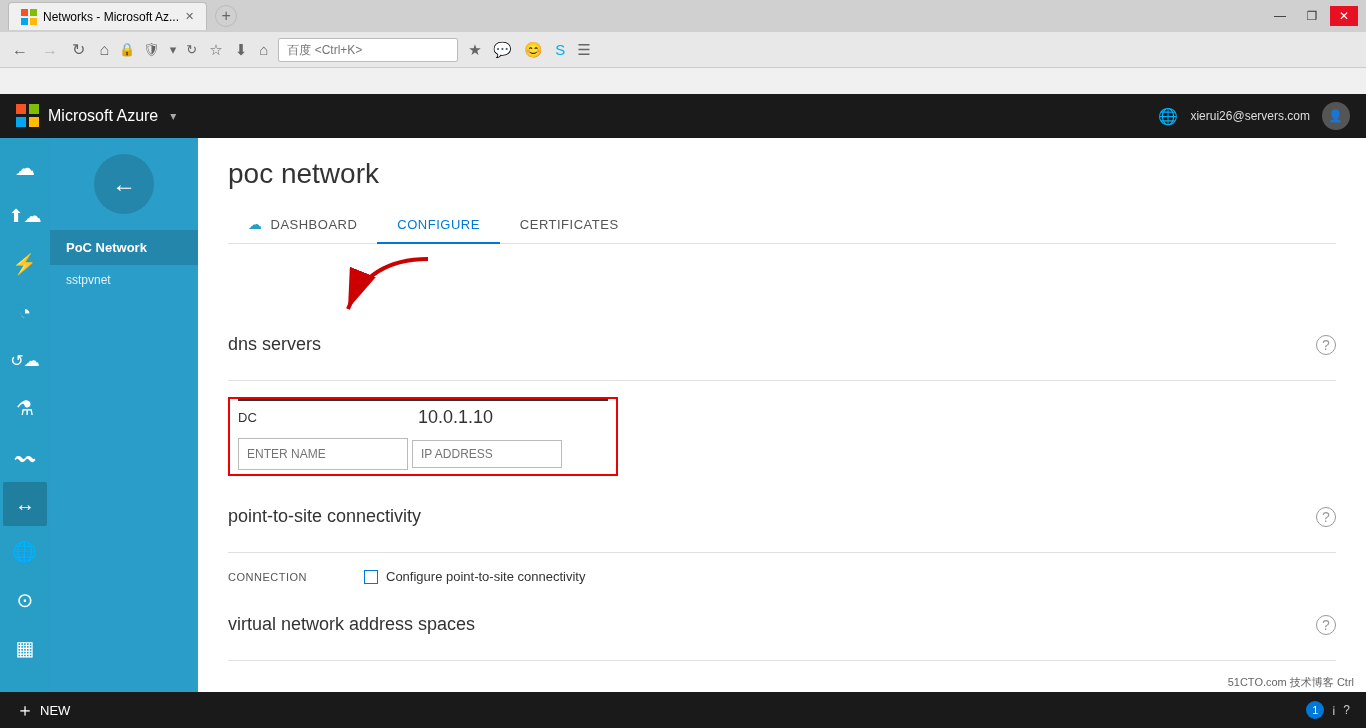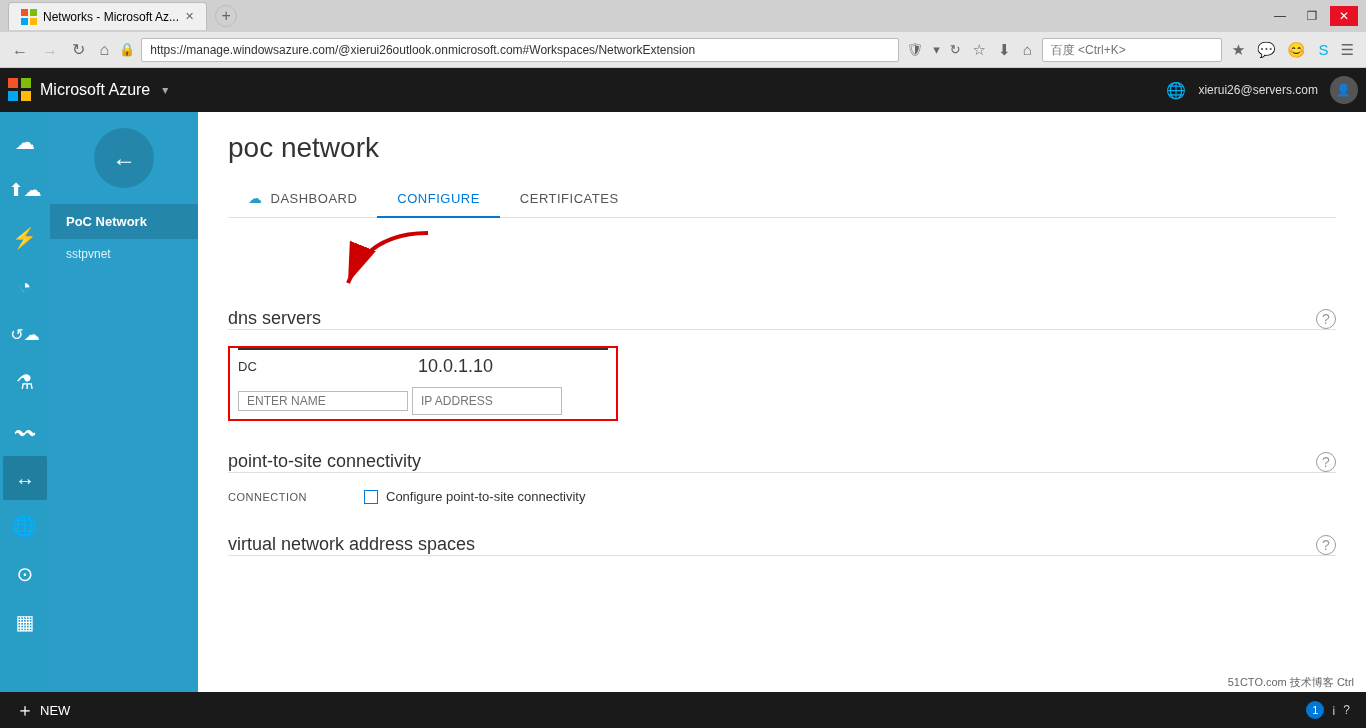--- a/index.html
+++ b/index.html
@@ -72,22 +72,23 @@
     .toolbar-icon { color: #666; font-size: 15px; cursor: pointer; padding: 2px 4px; }
 
     
     .azure-app { display: flex; flex-direction: column; height: calc(728px - 68px); }
 
     .azure-topbar {
       background: #1a1a1a;
       height: 44px;
       display: flex;
       align-items: center;
-      padding: 0 8px;
+      padding: 0 16px;
       flex-shrink: 0;
+      margin-top: 26px;
     }
     .azure-logo { display: flex; align-items: center; gap: 8px; color: white; font-size: 16px; font-weight: 300; }
     .azure-logo-icon { width: 24px; height: 24px; }
     .azure-logo-chevron { color: #aaa; font-size: 12px; margin-left: 4px; cursor: pointer; }
     .topbar-right { margin-left: auto; display: flex; align-items: center; gap: 12px; color: white; }
     .topbar-icon { color: #ccc; font-size: 16px; cursor: pointer; }
     .topbar-user { font-size: 12px; color: #ddd; display: flex; align-items: center; gap: 4px; }
     .topbar-avatar { width: 28px; height: 28px; background: #555; border-radius: 50%; display: flex; align-items: center; justify-content: center; color: white; font-size: 12px; }
 
     .azure-body { display: flex; flex: 1; overflow: hidden; }
@@ -196,21 +197,21 @@
       margin-bottom: 10px;
       height: 60px;
     }
 
     
     .section { margin-bottom: 30px; }
     .section-header {
       display: flex;
       align-items: center;
       justify-content: space-between;
-      padding-bottom: 0;
+      padding-bottom: 25px;
       border-bottom: 1px solid #e0e0e0;
       margin-bottom: 16px;
     }
     .section-title {
       font-size: 18px;
       font-weight: 300;
       color: #333;
     }
     .section-help {
       color: #999;
@@ -256,21 +257,21 @@
       align-items: center;
       padding: 4px 8px;
       gap: 4px;
     }
     .dns-input {
       border: 1px solid #bbb;
       padding: 4px 8px;
       font-size: 12px;
       color: #999;
       width: 170px;
-      height: 20px;
+      height: 32px;
     }
     .dns-input-ip {
       border: 1px solid #bbb;
       padding: 4px 8px;
       font-size: 12px;
       color: #999;
       width: 150px;
       height: 28px;
     }
 
@@ -364,21 +365,20 @@
       <button class="title-btn close">✕</button>
     </div>
   </div>
 
   <div class="browser-addressbar">
     <button class="nav-btn">←</button>
     <button class="nav-btn" disabled="">→</button>
     <button class="nav-btn">↻</button>
     <button class="nav-btn">⌂</button>
     <span class="lock-icon">🔒</span>
-    <input class="address-field" value="https://manage.windowsazure.com/@xierui26outlook.onmicrosoft.com#Workspaces/NetworkExtension" style="">
     <span class="addr-icon">🛡</span>
     <span class="addr-icon">▾</span>
     <span class="addr-icon">↻</span>
     <div class="toolbar-icons">
       <span class="toolbar-icon">☆</span>
       <span class="toolbar-icon">⬇</span>
       <span class="toolbar-icon">⌂</span>
     </div>
     <input class="search-field" placeholder="百度 &lt;Ctrl+K&gt;" style="">
     <div class="toolbar-icons">

